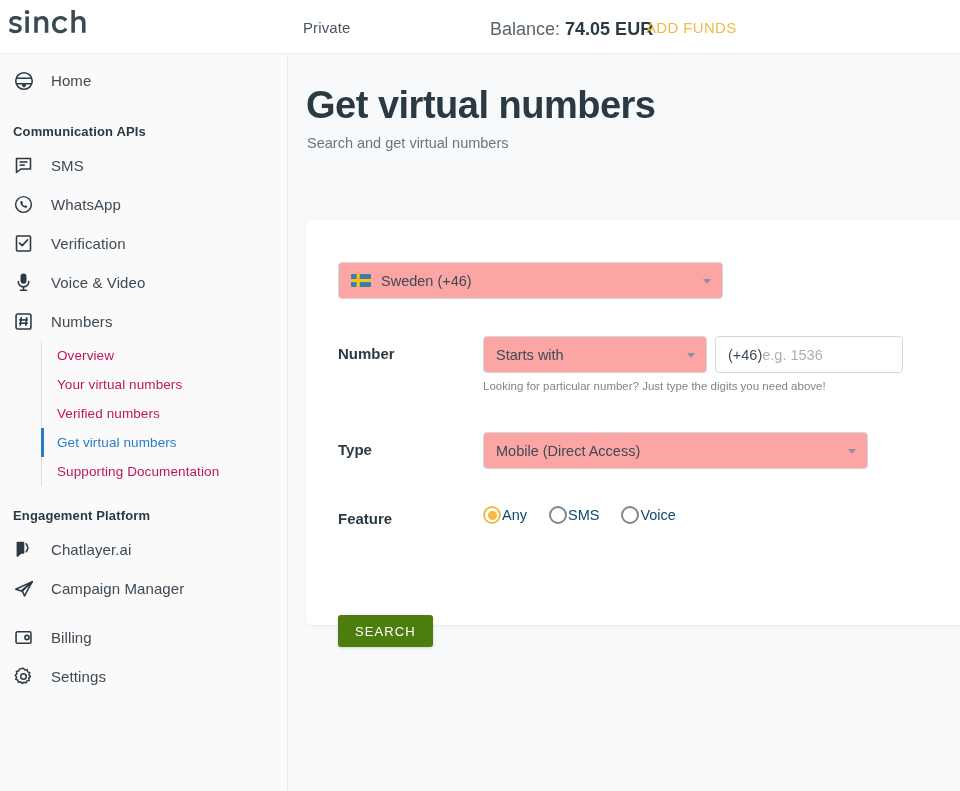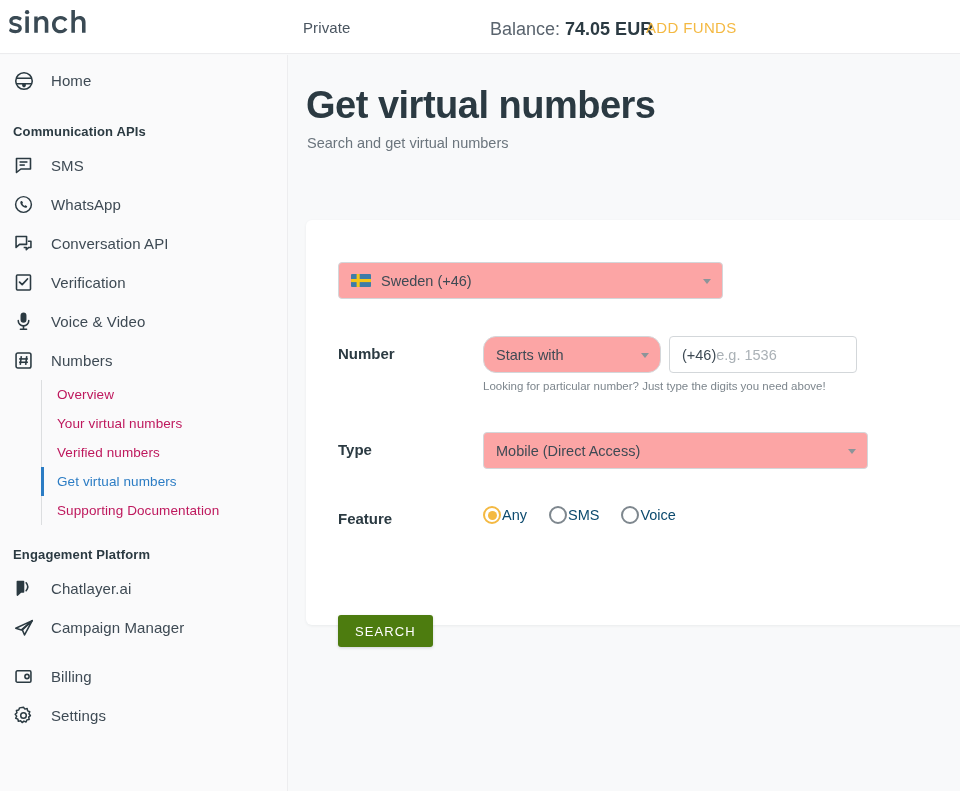--- a/index.html
+++ b/index.html
@@ -127,21 +127,21 @@
   }
   .select .caret{
     position:absolute; right:11px; top:50%;
     width:0; height:0; margin-top:-2px;
     border-left:4px solid transparent;
     border-right:4px solid transparent;
     border-top:5px solid #8c9499;
   }
   .sel-country{ width:385px; }
   .sel-type{ width:385px; }
-  .sel-startswith{ width:178px;border-radius:13px; }
+  .sel-startswith{ width:224px; }
 
   .flag{
     width:20px; height:13px; margin-right:10px; flex:0 0 20px;
     border-radius:1px; overflow:hidden; display:block;
   }
 
   .numinput{
     width:188px; height:37px;
     border:1px solid #d3d7da; border-radius:4px; background:#fff;
     display:flex; align-items:center; padding:0 12px;
@@ -236,29 +236,20 @@
   <div class="nav-item">
     <span class="ico">
       <svg width="21" height="21" viewBox="0 0 24 24" fill="none" stroke="#2b3a42" stroke-width="1.7">
         <circle cx="12" cy="12" r="9"></circle>
         <path d="M9.3 8.4c.4-.5 1-.4 1.3.1l.7 1.2c.2.4.1.7-.2 1l-.4.4c.5 1.1 1.4 2 2.5 2.5l.4-.4c.3-.3.7-.4 1-.2l1.2.7c.5.3.6.9.1 1.3-1 .9-2.4.7-3.9-.2-1.2-.7-2.2-1.7-2.9-2.9-.9-1.5-1-2.8-.1-3.6z" fill="#2b3a42" stroke="none"></path>
       </svg>
     </span>
     <span class="lbl">WhatsApp</span>
   </div>
 
-  <div class="nav-item">
-    <span class="ico">
-      <svg width="21" height="21" viewBox="0 0 24 24" fill="none" stroke="#2b3a42" stroke-width="1.8">
-        <path d="M3.5 4h12v9h-8l-4 3.5z" stroke-linejoin="round"></path>
-        <path d="M17 9.5h3.5v7h-2.5l-2.8 2.5v-2.5h-3" stroke-linejoin="round"></path>
-      </svg>
-    </span>
-    <span class="lbl">Conversation API</span>
-  </div>
 
   <div class="nav-item">
     <span class="ico">
       <svg width="21" height="21" viewBox="0 0 24 24" fill="none" stroke="#2b3a42" stroke-width="1.8">
         <rect x="4" y="3.5" width="16" height="17" rx="1"></rect>
         <path d="M7.5 11.5l3 3 6-6.5" stroke-width="2" stroke-linecap="round" stroke-linejoin="round"></path>
       </svg>
     </span>
     <span class="lbl">Verification</span>
   </div>

